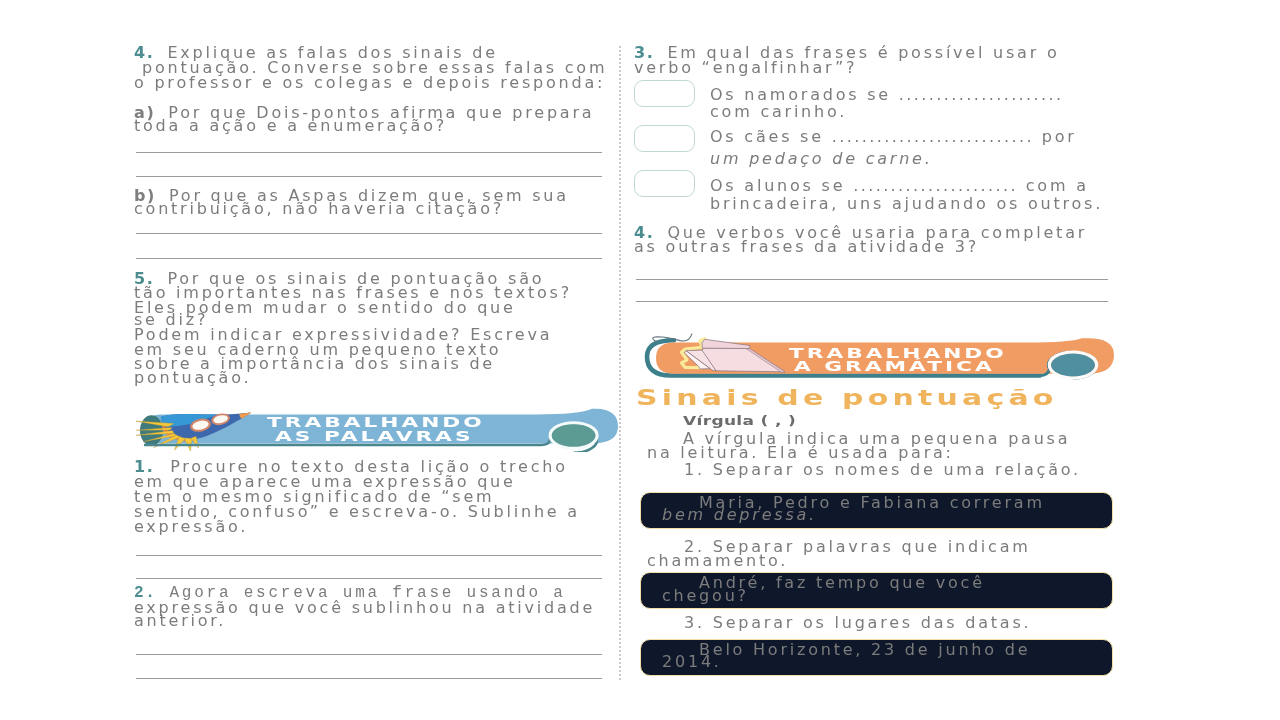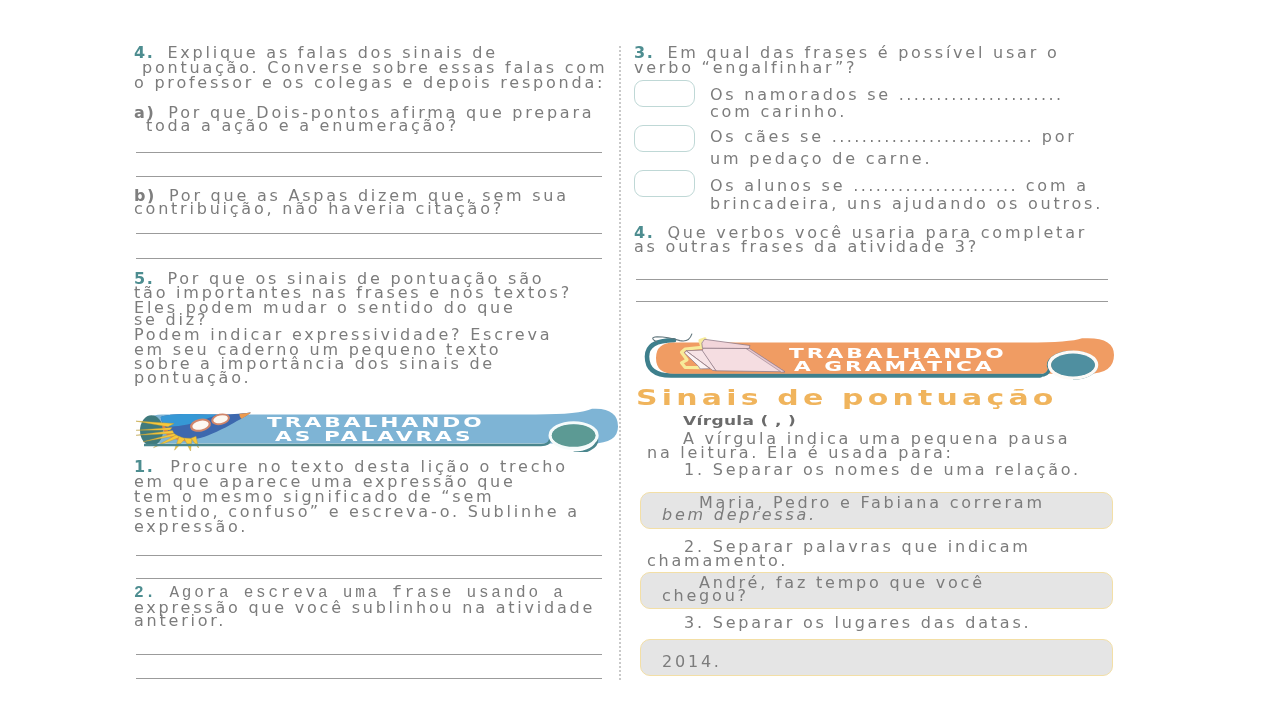--- a/index.html
+++ b/index.html
@@ -17,21 +17,21 @@
   .q{position:absolute;color:#7c7c7c;font-family:"DejaVu Sans",sans-serif;
      font-size:16px;line-height:15.2px;letter-spacing:2.78px;white-space:nowrap;}
   .dots{letter-spacing:2.4px;}
   .num{color:#4d8d90;font-weight:bold;letter-spacing:1.6px;}
   .bl{color:#7e7e7e;font-weight:bold;letter-spacing:1.6px;}
   .rule{position:absolute;height:1px;background:#9b9b9b;}
 
   .cbox{position:absolute;width:61px;height:27px;border:1.4px solid #bfd8d6;
         border-radius:9px;box-sizing:border-box;background:#fff;}
 
-  .ybox{position:absolute;background:#e5e5e5;border:1.5px solid #f3dfa6;
+  .ybox{position:absolute;background:#0f172a;border:1.5px solid #f3dfa6;
         border-radius:10px;box-sizing:border-box;}
   .ybox span{display:block;color:#7c7c7c;font-family:"DejaVu Sans",sans-serif;
         font-size:16px;line-height:15.2px;letter-spacing:2.78px;white-space:nowrap;position:absolute;}
 
   .bannertxt{position:absolute;color:#ffffff;font-family:"DejaVu Sans",sans-serif;
              font-weight:bold;font-size:14px;letter-spacing:1.92px;white-space:nowrap;
              transform:scaleX(1.55);transform-origin:left top;line-height:14px;}
   .bigtitle{position:absolute;font-family:"DejaVu Sans",sans-serif;font-weight:bold;
             color:#f0b45c;font-size:22px;letter-spacing:3.1px;white-space:nowrap;
             transform:scaleX(1.36);transform-origin:left top;}
@@ -44,21 +44,21 @@
 
 <div class="page">
   <div class="divider"></div>
 
   <div class="colL">
     <p class="q" style="left:0;top:45px;"><span class="num">4.</span><span style="display:inline-block;width:13px"></span><span>Explique as falas dos sinais de</span></p>
     <p class="q" style="left:8px;top:60px;"><span>pontuação. Converse sobre essas falas com</span></p>
     <p class="q" style="left:0;top:75px;"><span>o professor e os colegas e depois responda:</span></p>
 
     <p class="q" style="left:0;top:105px;"><span class="bl">a)</span><span style="display:inline-block;width:13px"></span><span>Por que Dois-pontos afirma que prepara</span></p>
-    <p class="q" style="left:0;top:117.5px;margin-left:12px;"><span>toda a ação e a enumeração?</span></p>
+    <p class="q" style="left:0;top:117.5px;"><span>toda a ação e a enumeração?</span></p>
 
     <div class="rule" style="left:2px;top:151.5px;width:466px;"></div>
     <div class="rule" style="left:2px;top:176px;width:466px;"></div>
 
     <p class="q" style="left:0;top:188px;"><span class="bl">b)</span><span style="display:inline-block;width:13px"></span><span>Por que as Aspas dizem que, sem sua</span></p>
     <p class="q" style="left:0;top:200.5px;"><span>contribuição, não haveria citação?</span></p>
 
     <div class="rule" style="left:2px;top:232.5px;width:466px;"></div>
     <div class="rule" style="left:2px;top:258px;width:466px;"></div>
 
@@ -131,21 +131,21 @@
   <div class="colR">
     <p class="q" style="left:0;top:45px;"><span class="num">3.</span><span style="display:inline-block;width:13px"></span><span>Em qual das frases é possível usar o</span></p>
     <p class="q" style="left:0;top:60px;"><span>verbo “engalfinhar”?</span></p>
 
     <div class="cbox" style="left:0px;top:80px;"></div>
     <p class="q" style="left:76px;top:87px;"><span>Os namorados se</span> <span class="dots">......................</span> <span></span></p>
     <p class="q" style="left:76px;top:104px;">com carinho.</p>
 
     <div class="cbox" style="left:0px;top:125px;"></div>
     <p class="q" style="left:76px;top:129px;"><span>Os cães se</span> <span class="dots">...........................</span> <span>por</span></p>
-    <p class="q" style="left:76px;top:150.5px;">um pedaço de carne.</p>
+    <p class="q" style="left:76px;top:150.5px;font-style:italic;">um pedaço de carne.</p>
 
     <div class="cbox" style="left:0px;top:170px;"></div>
     <p class="q" style="left:76px;top:177.5px;"><span>Os alunos se</span> <span class="dots">......................</span> <span>com a</span></p>
     <p class="q" style="left:76px;top:196px;">brincadeira, uns ajudando os outros.</p>
 
     <p class="q" style="left:0;top:225px;"><span class="num">4.</span><span style="display:inline-block;width:13px"></span><span>Que verbos você usaria para completar</span></p>
     <p class="q" style="left:0;top:239px;"><span>as outras frases da atividade 3?</span></p>
 
     <div class="rule" style="left:2px;top:278.5px;width:472px;"></div>
     <div class="rule" style="left:2px;top:300.5px;width:472px;"></div>
@@ -185,16 +185,17 @@
 
     <p class="q" style="left:50px;top:538.5px;">2. Separar palavras que indicam</p>
     <p class="q" style="left:13px;top:552.5px;">chamamento.</p>
     <div class="ybox" style="left:6px;top:572px;width:473px;height:37px;">
       <span style="left:58px;top:2px;">André, faz tempo que você</span>
       <span style="left:21px;top:14.5px;">chegou?</span>
     </div>
 
     <p class="q" style="left:50px;top:614.5px;">3. Separar os lugares das datas.</p>
     <div class="ybox" style="left:6px;top:638.5px;width:473px;height:37px;">
+      <span style="left:58px;top:2px;">Belo Horizonte, 23 de junho de</span>
       <span style="left:21px;top:14.5px;">2014.</span>
     </div>
   </div>
 </div>
 
 </body></html>

